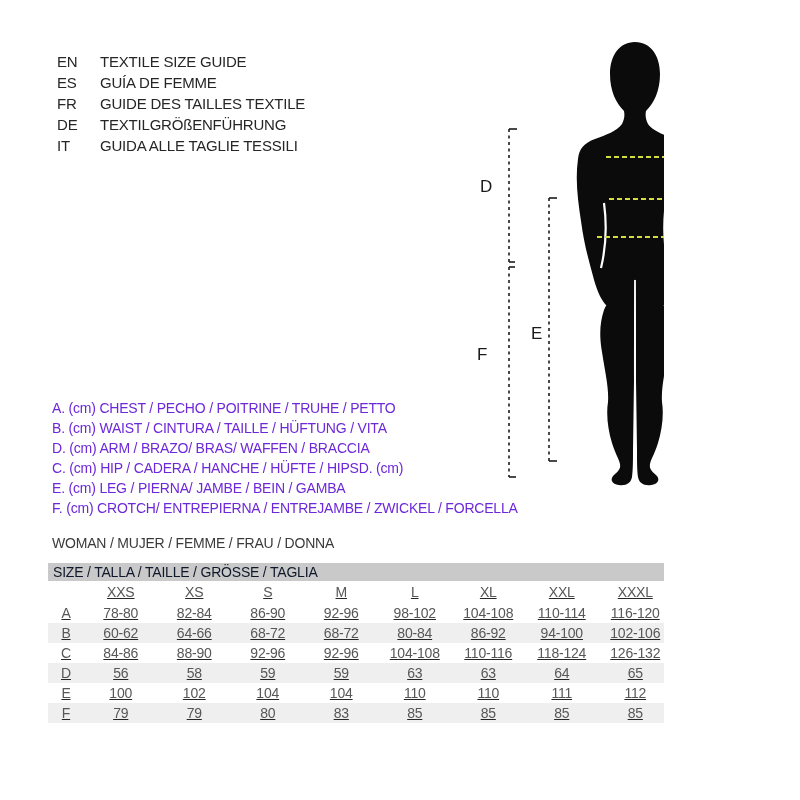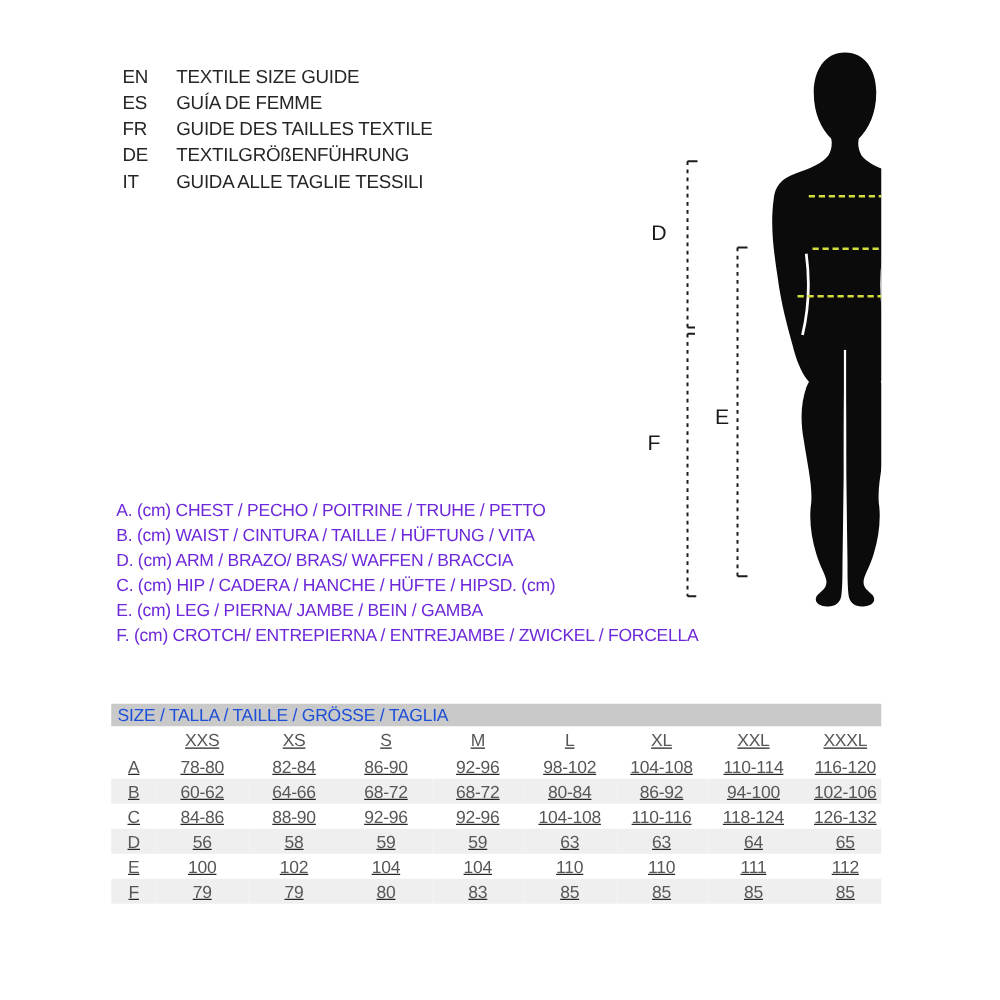--- a/index.html
+++ b/index.html
@@ -4,38 +4,38 @@
 <style>
   :root{
     --bg:#ffffff; --sil:#0b0b0b; --body-dash:#d3dd3e; --leader:#2b2b2b;
     --band-bg:#c9c9c9; --stripe:#efefef; --txt:#262626; --txt-table:#575757;
   }
   *{margin:0;padding:0;box-sizing:border-box;}
   html,body{background:#fff;}
   body{font-family:"Liberation Sans", sans-serif;}
   .page{
     position:relative;width:664px;height:800px;background:var(--bg);
-    overflow:hidden;color:var(--txt);margin-left:41px;
+    overflow:hidden;color:var(--txt);
   }
   
   .lang-block{position:absolute;left:57px;top:51px;}
   .lang-row{display:flex;line-height:21px;font-size:15px;letter-spacing:-0.2px;color:var(--txt);}
   .lang-code{width:43px;flex:0 0 43px;}
   
   .figure-wrap{position:absolute;left:440px;top:20px;width:350px;height:480px;}
   .figure-wrap svg{display:block;width:100%;height:100%;}
   
   .legend{position:absolute;left:52px;top:398px;}
   .legend-line{font-size:14px;line-height:20px;letter-spacing:-0.2px;color:#6d28d9;}
   
   .gender-title{position:absolute;left:52px;top:535px;font-size:14px;letter-spacing:-0.2px;color:#3a3a3a;}
   
   .table-block{position:absolute;left:48px;top:563px;width:699px;}
   .band{height:18px;line-height:18px;background:var(--band-bg);padding-left:5px;
-        font-size:14px;letter-spacing:-0.2px;color:#1d4ed8;}
+        font-size:14px;letter-spacing:-0.2px;color:#0f172a;}
   table.sizes{width:699px;border-collapse:collapse;table-layout:fixed;text-decoration:underline;}
   table.sizes td,table.sizes th{font-weight:normal;font-size:14px;color:var(--txt-table);
         text-align:center;padding:0;letter-spacing:-0.2px;}
   tr.cols-row td{height:22px;}
   tr.data-row td{height:20px;}
   tr.data-row:nth-child(odd){background:var(--stripe);}
   td.row-label{text-align:left;padding-left:6px;color:#4a4a4a;}
 </style>
 </head>
 <body>
@@ -147,20 +147,21 @@
 
   <div class="legend">
       <div class="legend-line">A. (cm) CHEST / PECHO / POITRINE / TRUHE / PETTO</div>
       <div class="legend-line">B. (cm) WAIST / CINTURA / TAILLE / HÜFTUNG / VITA</div>
       <div class="legend-line">D. (cm) ARM / BRAZO/ BRAS/ WAFFEN / BRACCIA</div>
       <div class="legend-line">C. (cm) HIP / CADERA / HANCHE / HÜFTE / HIPSD. (cm)</div>
       <div class="legend-line">E. (cm) LEG / PIERNA/ JAMBE / BEIN / GAMBA</div>
       <div class="legend-line">F. (cm) CROTCH/ ENTREPIERNA / ENTREJAMBE / ZWICKEL / FORCELLA</div>
     </div>
 
+  <div class="gender-title">WOMAN / MUJER / FEMME / FRAU / DONNA</div>
 
   <div class="table-block">
     <div class="band">SIZE / TALLA / TAILLE / GRÖSSE / TAGLIA</div>
     <table class="sizes">
       <colgroup>
         <col style="width:36px">
         <col span="8" style="width:73.5px">
         <col style="width:75px">
       </colgroup>
       <tbody>

